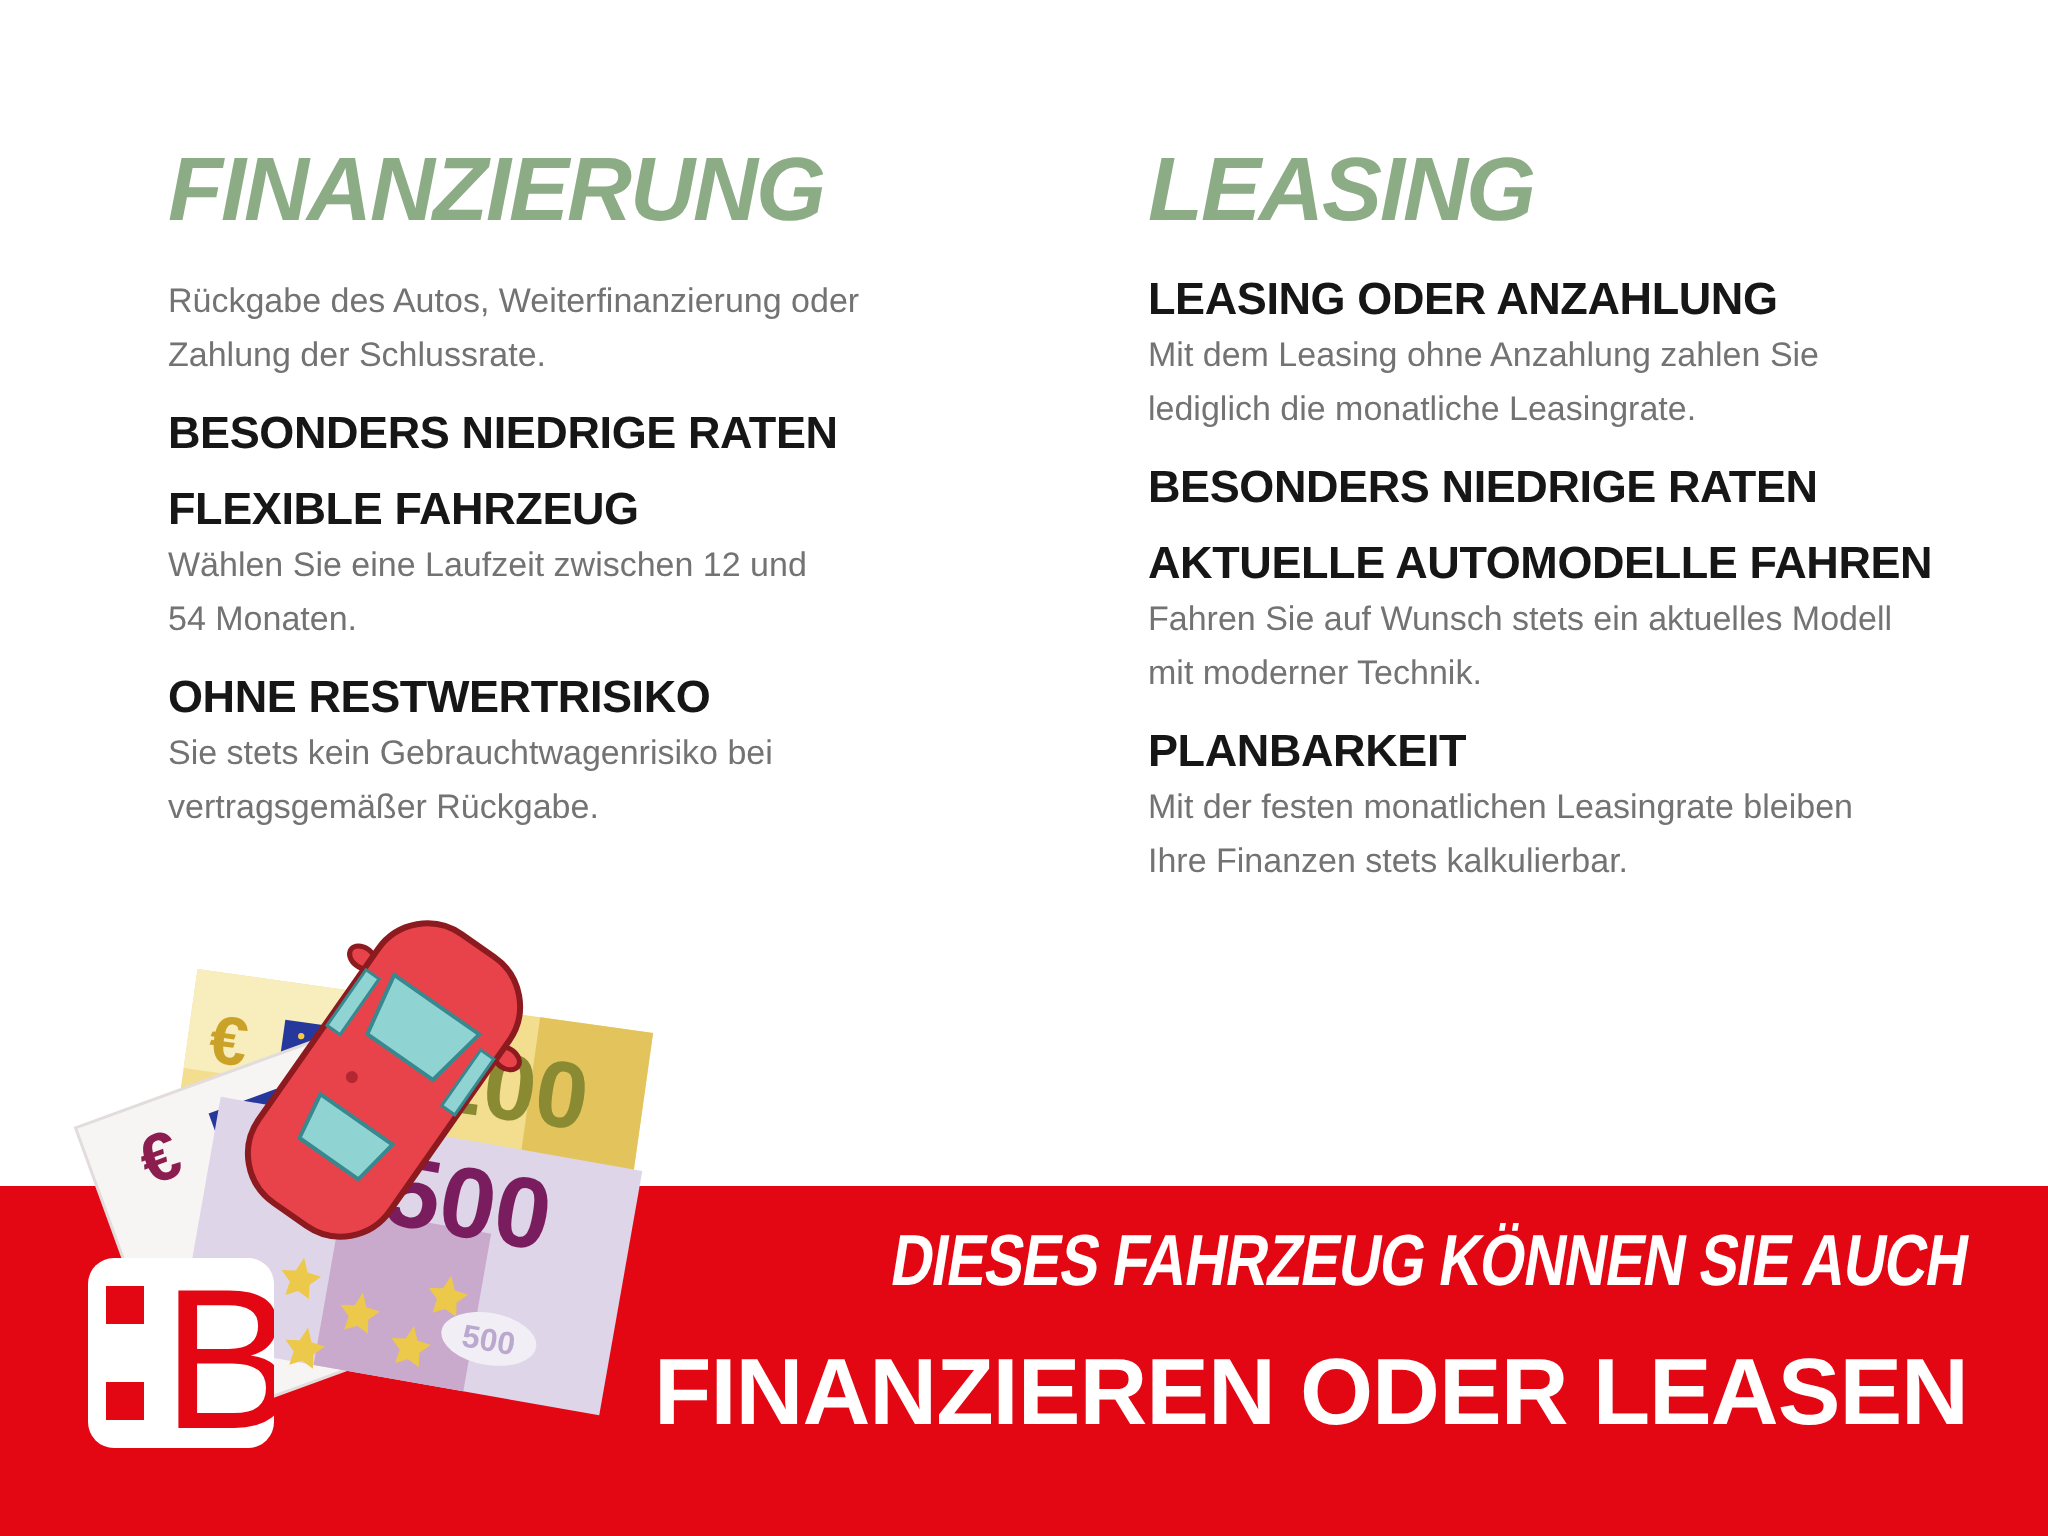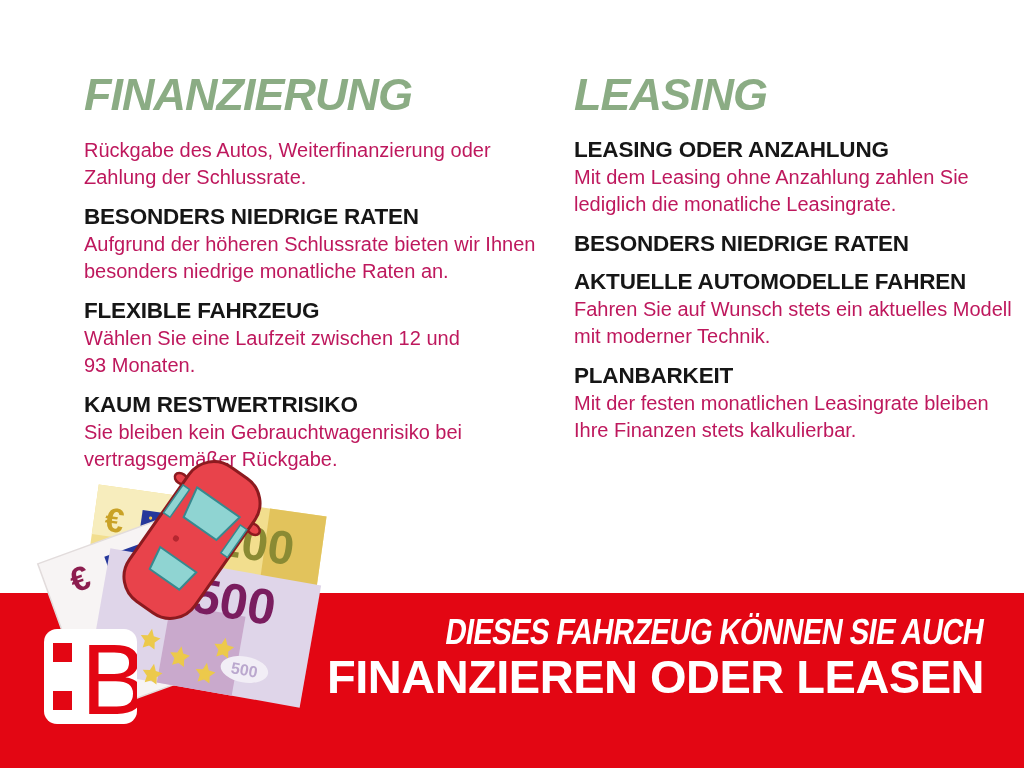--- a/index.html
+++ b/index.html
@@ -9,59 +9,57 @@
 
   
   .col{position:absolute;top:72px;width:452px;}
   .col.left{left:84px;}
   .col.right{left:574px;}
   .col-heading{font-size:45px;line-height:46px;font-weight:700;font-style:italic;
                color:#8bac84;letter-spacing:-1px;margin:0 0 19px 0;}
   .sec{margin:0 0 13px 0;}
   .sec-title{font-size:22.5px;line-height:25px;font-weight:700;color:#161616;
              letter-spacing:-0.2px;margin:0 0 2px 0;}
-  .sec-body{font-size:20px;line-height:27px;color:#be185d;margin:0;white-space:pre-line;}
+  .sec-body{font-size:17px;line-height:27px;color:#737373;margin:0;white-space:pre-line;}
 
   
   .banner{position:absolute;left:0;top:593px;width:1024px;height:175px;background:#e30613;}
   .banner-text{position:absolute;top:18px;right:40px;display:flex;flex-direction:column;
                align-items:flex-end;color:#ffffff;}
   .banner-line1{font-size:29px;font-weight:700;letter-spacing:-0.5px;line-height:40px;
                 transform:skewX(-9deg) scaleY(1.25);transform-origin:100% 50%;}
-  .banner-line2{font-size:47px;font-weight:700;letter-spacing:-0.5px;line-height:52px;margin-top:0;}
+  .banner-line2{font-size:47px;font-weight:700;letter-spacing:-0.5px;line-height:52px;margin-top:19px;}
 
   
   .illustration{position:absolute;left:30px;top:455px;width:340px;height:313px;}
   .logo{position:absolute;left:44px;top:629px;width:93px;height:95px;}
 </style>
 </head>
 <body>
 
 <div class="stage">
 
   <div class="col left">
     <h1 class="col-heading">FINANZIERUNG</h1>
 
     <div class="sec">
       <p class="sec-body">Rückgabe des Autos, Weiterfinanzierung oder
 Zahlung der Schlussrate.</p>
     </div>
     <div class="sec">
       <h2 class="sec-title">BESONDERS NIEDRIGE RATEN</h2>
-      <p class="sec-body">Aufgrund der höheren Schlussrate bieten wir Ihnen
-besonders niedrige monatliche Raten an.</p>
     </div>
     <div class="sec">
       <h2 class="sec-title">FLEXIBLE FAHRZEUG</h2>
       <p class="sec-body">Wählen Sie eine Laufzeit zwischen 12 und
-93 Monaten.</p>
+54 Monaten.</p>
     </div>
     <div class="sec">
-      <h2 class="sec-title">KAUM RESTWERTRISIKO</h2>
-      <p class="sec-body">Sie bleiben kein Gebrauchtwagenrisiko bei
+      <h2 class="sec-title">OHNE RESTWERTRISIKO</h2>
+      <p class="sec-body">Sie stets kein Gebrauchtwagenrisiko bei
 vertragsgemäßer Rückgabe.</p>
     </div>
   </div>
 
   <div class="col right">
     <h1 class="col-heading">LEASING</h1>
 
     <div class="sec">
       <h2 class="sec-title">LEASING ODER ANZAHLUNG</h2>
       <p class="sec-body">Mit dem Leasing ohne Anzahlung zahlen Sie

